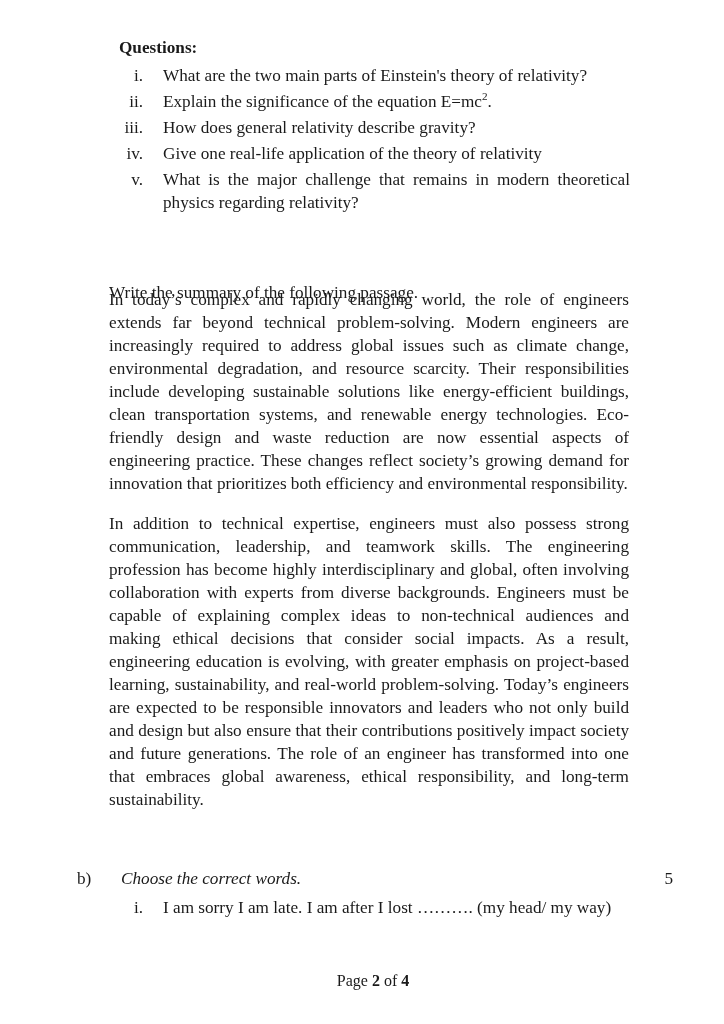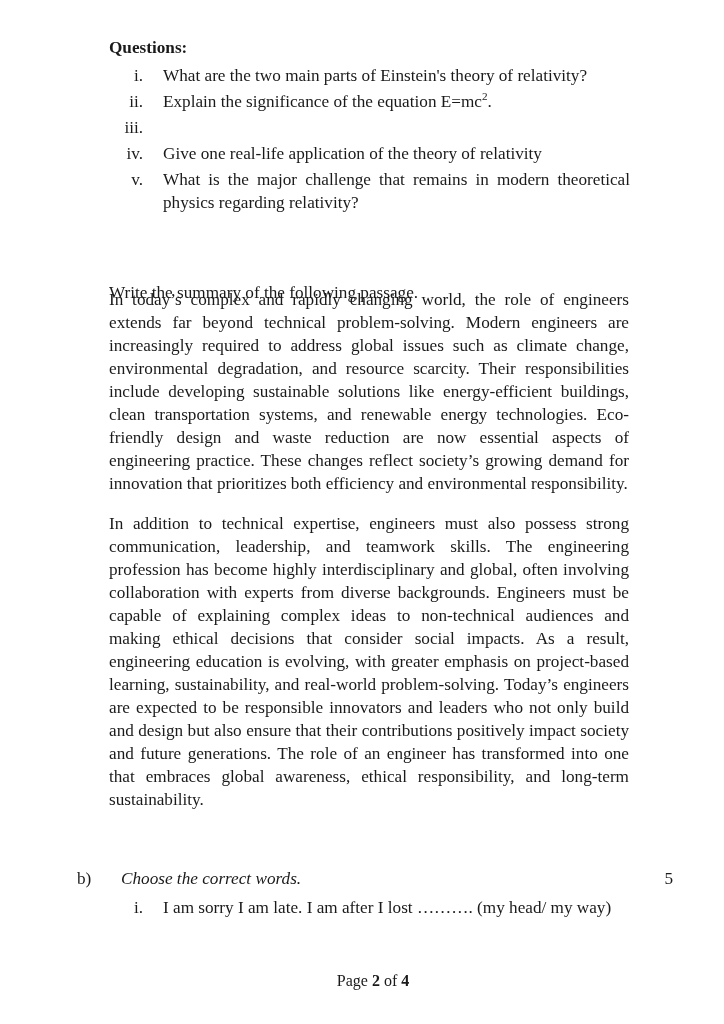--- a/index.html
+++ b/index.html
@@ -18,21 +18,21 @@
       line-height: 23px;
     }
     .page {
       position: absolute;
       left: 0; top: 0;
       width: 724px;
       height: 1024px;
     }
     .questions-heading {
       position: absolute;
-      left: 109px;
+      left: 119px;
       top: 36px;
       font-weight: bold;
       font-family: Liberation Serif, serif;
     }
     .q-list {
       position: absolute;
       left: 100px;
       top: 64px;
       width: 530px;
       margin: 0;
@@ -123,20 +123,21 @@
     <li class="q-item">
       <span class="q-num">i.</span>
       <span class="q-text">What are the two main parts of Einstein's theory of relativity?</span>
     </li>
     <li class="q-item">
       <span class="q-num">ii.</span>
       <span class="q-text"><span>Explain the significance of the equation E=mc</span><sup>2</sup><span>.</span></span>
     </li>
     <li class="q-item">
       <span class="q-num">iii.</span>
+      <span class="q-text">How does general relativity describe gravity?</span>
     </li>
     <li class="q-item">
       <span class="q-num">iv.</span>
       <span class="q-text">Give one real-life application of the theory of relativity</span>
     </li>
     <li class="q-item">
       <span class="q-num">v.</span>
       <span class="q-text">What is the major challenge that remains in modern theoretical physics regarding relativity?</span>
     </li>
   </ul>

